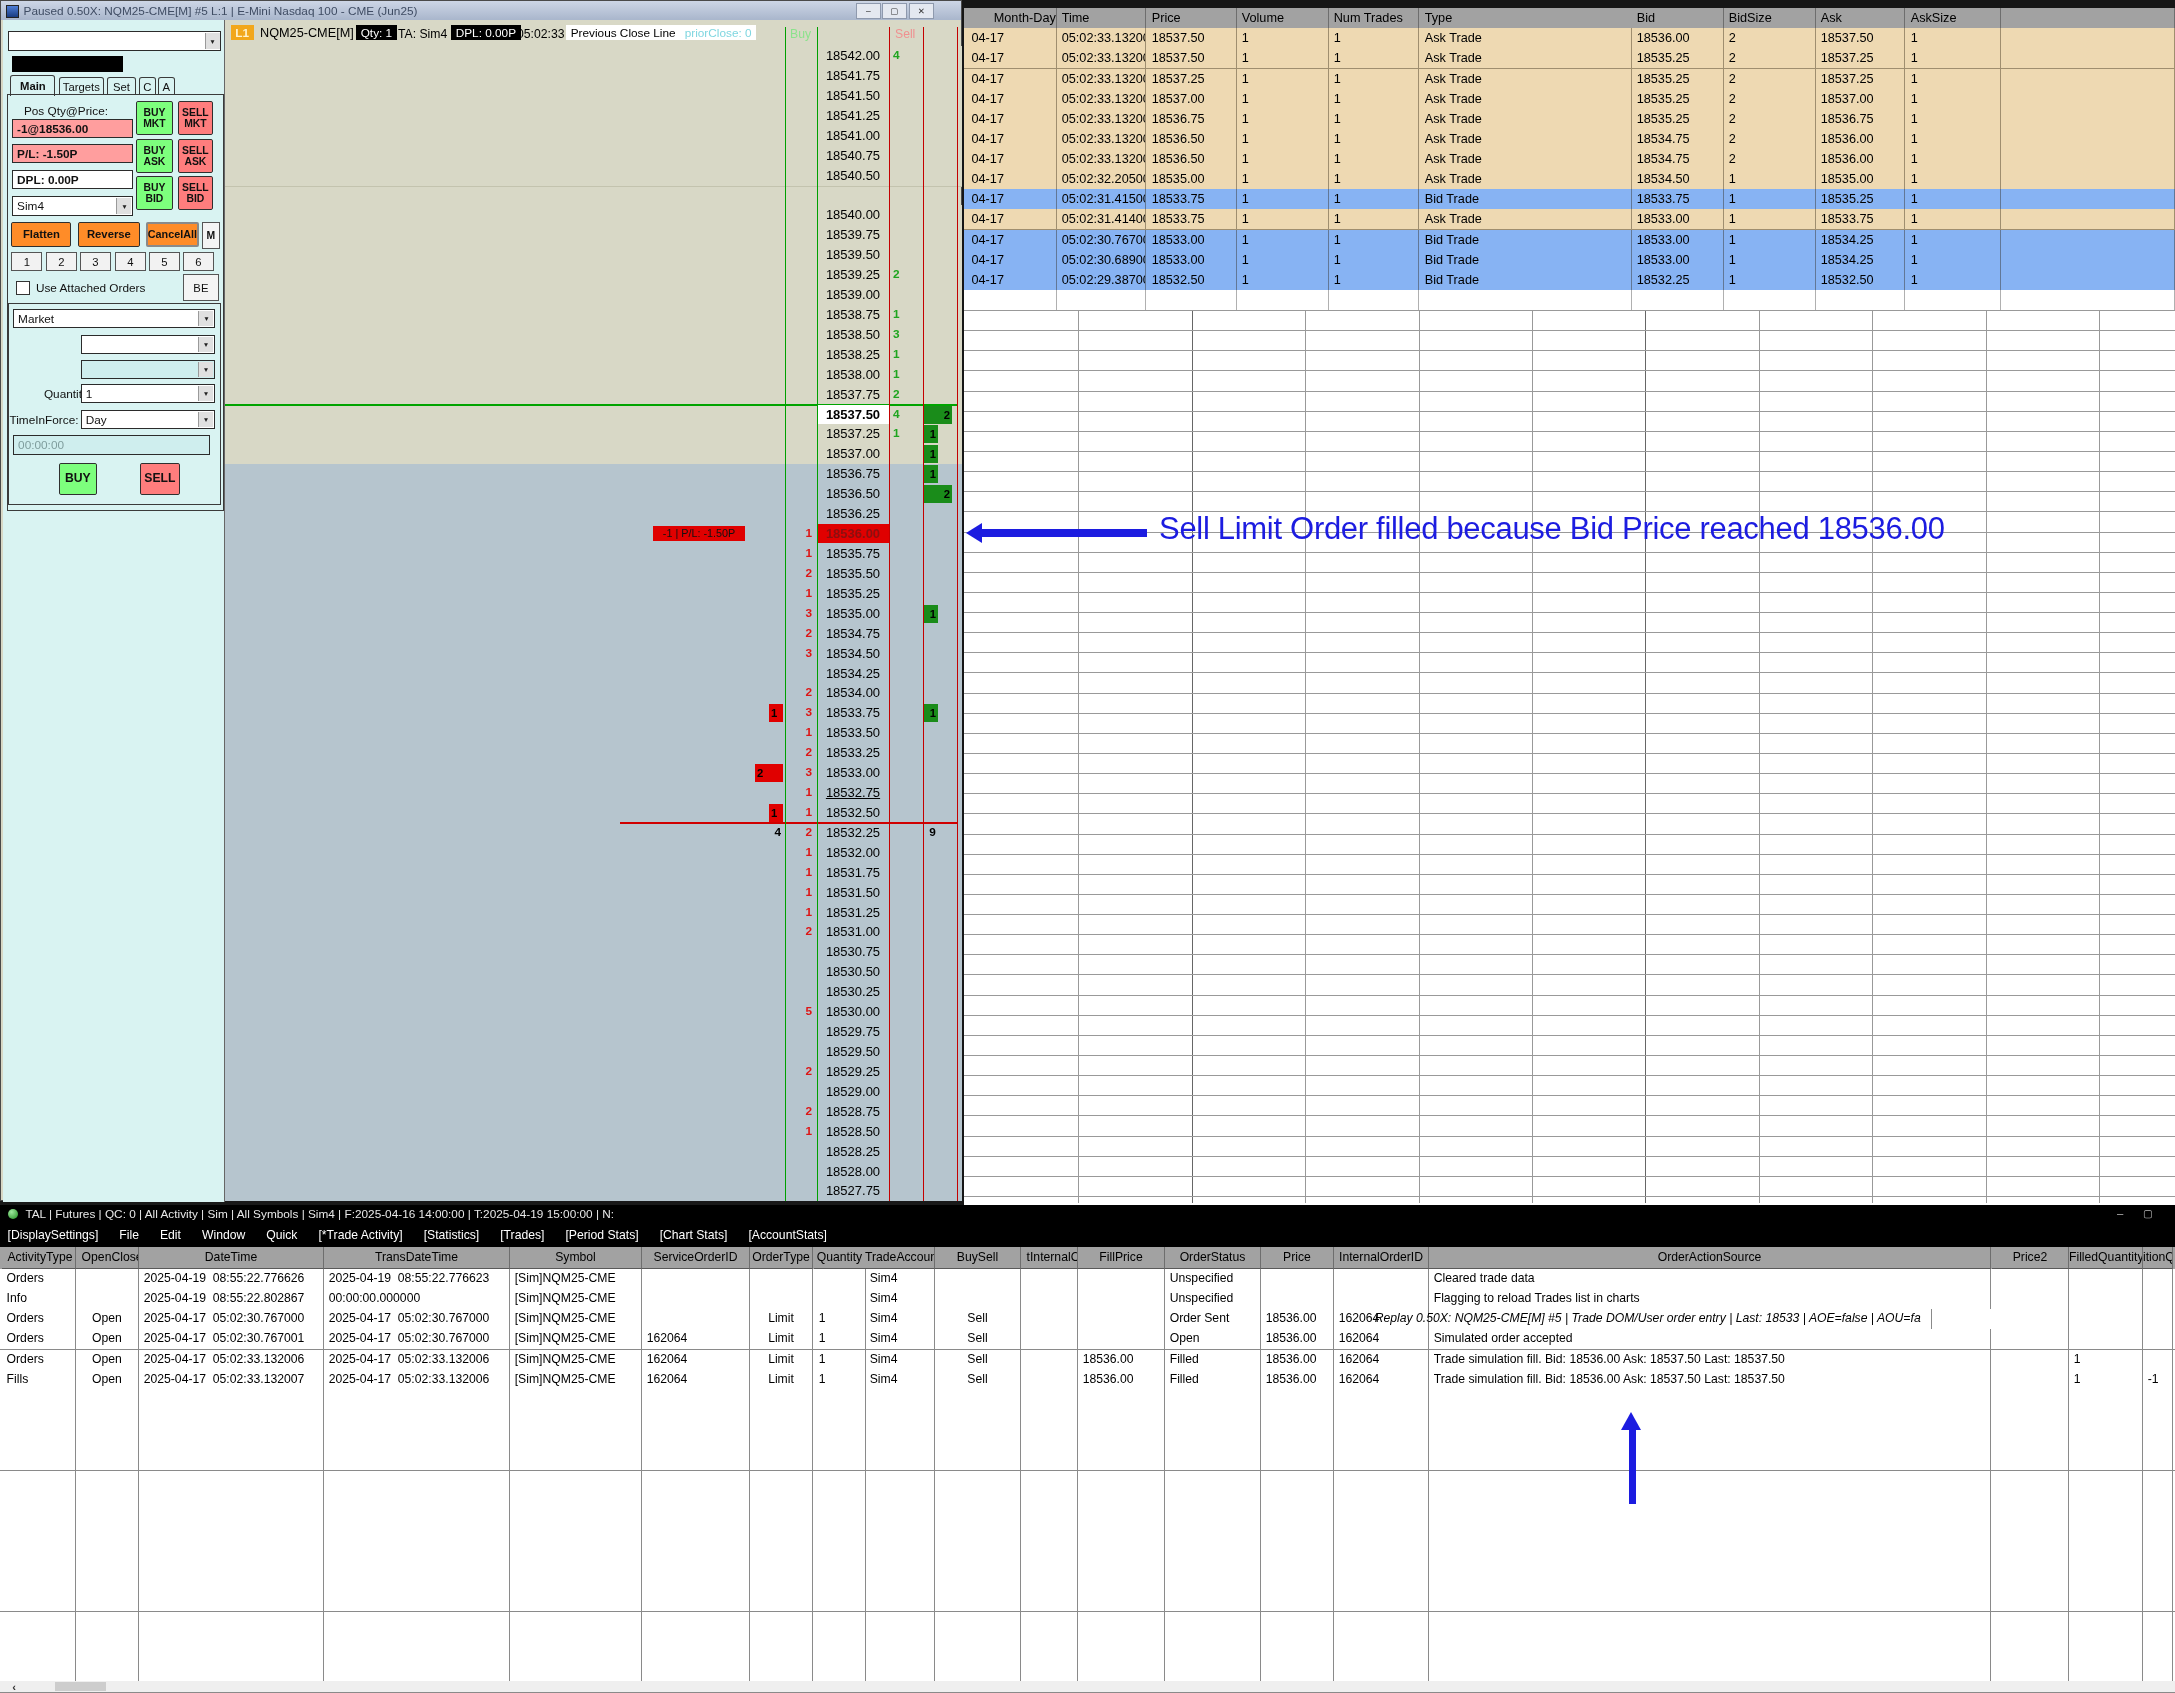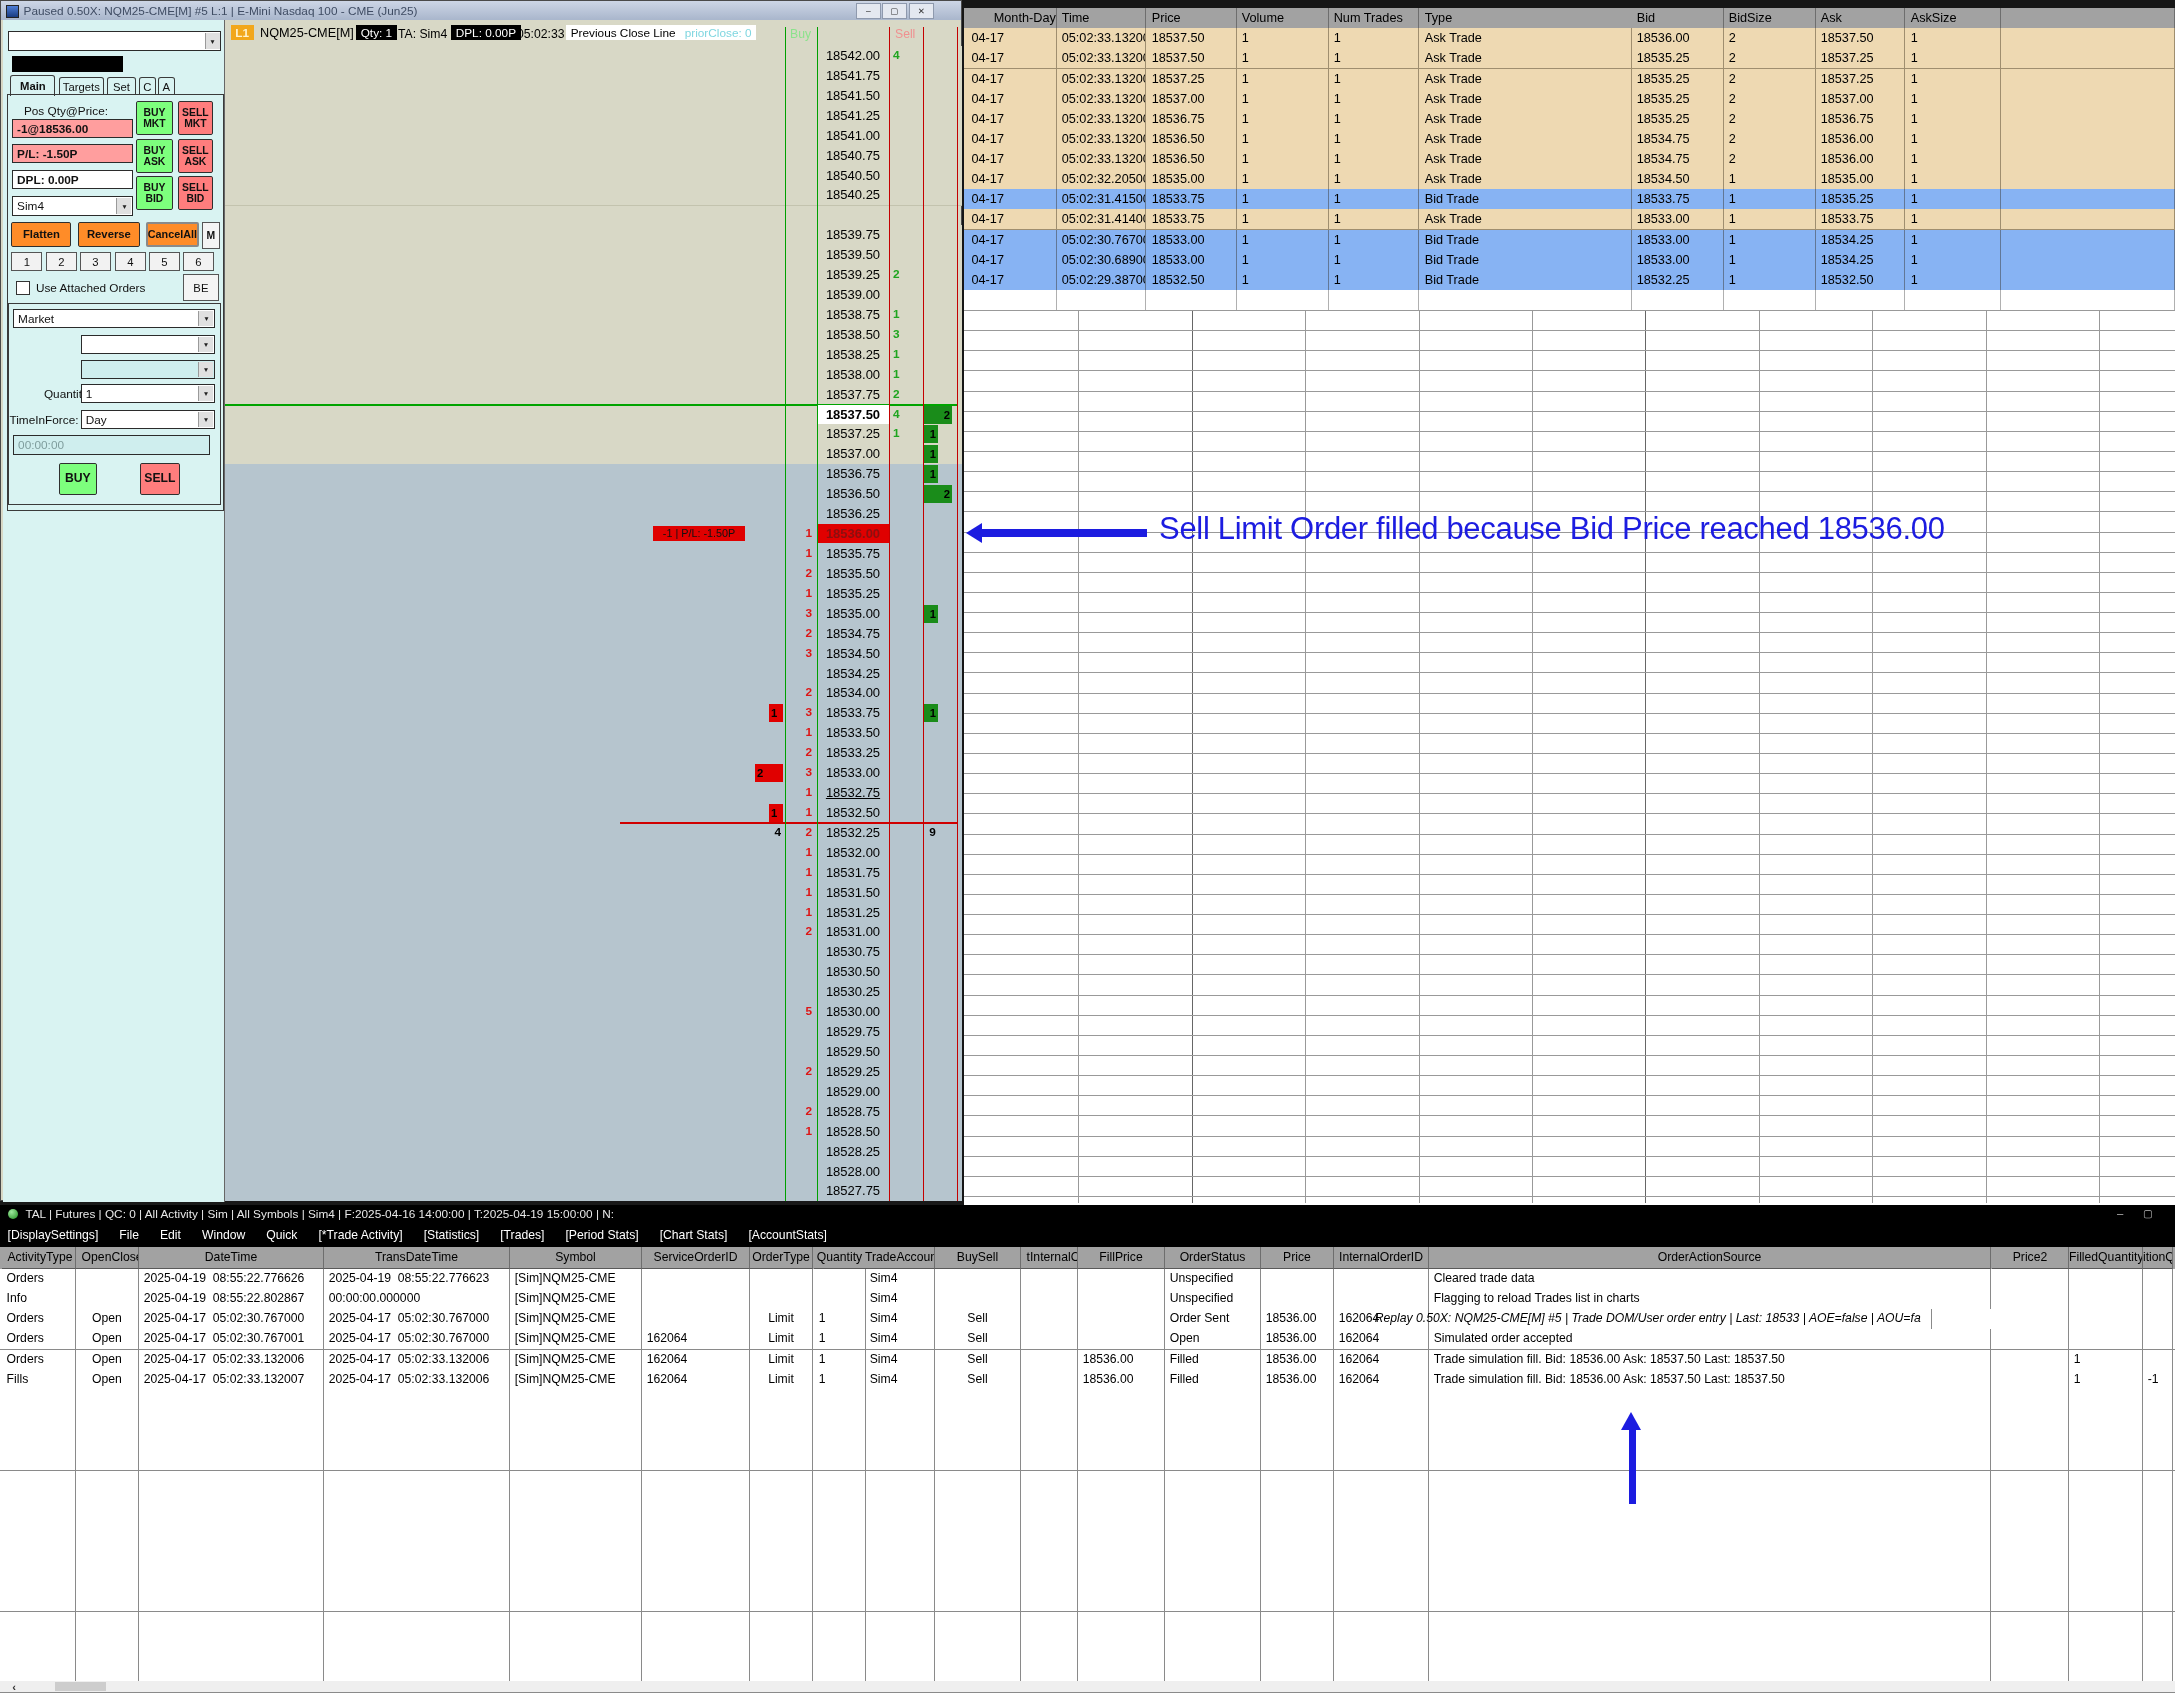--- a/index.html
+++ b/index.html
@@ -187,22 +187,22 @@
         </div>
         <div style="position: absolute; left: 0px; top: 80px; width: 738px; height: 20px; background: rgb(216, 216, 198); border-bottom: 0.9px solid rgb(195, 195, 174);">
           <div class="lprice" style="position: absolute;">18541.00</div>
         </div>
         <div style="position: absolute; left: 0px; top: 100px; width: 738px; height: 20px; background: rgb(216, 216, 198); border-bottom: 0.9px solid rgb(195, 195, 174);">
           <div class="lprice" style="position: absolute;">18540.75</div>
         </div>
         <div style="position: absolute; left: 0px; top: 120px; width: 738px; height: 20px; background: rgb(216, 216, 198); border-bottom: 0.9px solid rgb(195, 195, 174);">
           <div class="lprice" style="position: absolute;">18540.50</div>
         </div>
-        <div style="position: absolute; left: 0px; top: 139px; width: 738px; height: 20px; background: rgb(216, 216, 198); border-bottom: 0.9px solid rgb(195, 195, 174);">
-          <div class="lprice" style="position: absolute;">18540.25</div>
+        <div style="position: absolute; left: 0px; top: 159px; width: 738px; height: 20px; background: rgb(216, 216, 198); border-bottom: 0.9px solid rgb(195, 195, 174);">
+          <div class="lprice" style="position: absolute;">18540.00</div>
         </div>
         <div style="position: absolute; left: 0px; top: 179px; width: 738px; height: 20px; background: rgb(216, 216, 198); border-bottom: 0.9px solid rgb(195, 195, 174);">
           <div class="lprice" style="position: absolute;">18539.75</div>
         </div>
         <div style="position: absolute; left: 0px; top: 199px; width: 738px; height: 20px; background: rgb(216, 216, 198); border-bottom: 0.9px solid rgb(195, 195, 174);">
           <div class="lprice" style="position: absolute;">18539.50</div>
         </div>
         <div style="position: absolute; left: 0px; top: 219px; width: 738px; height: 20px; background: rgb(216, 216, 198); border-bottom: 0.9px solid rgb(195, 195, 174);">
           <div class="lprice" style="position: absolute;">18539.25</div>
           <div class="lnum" style="position: absolute; left: 668px; width: 24.5px; color: rgb(30, 165, 30);">2</div>

